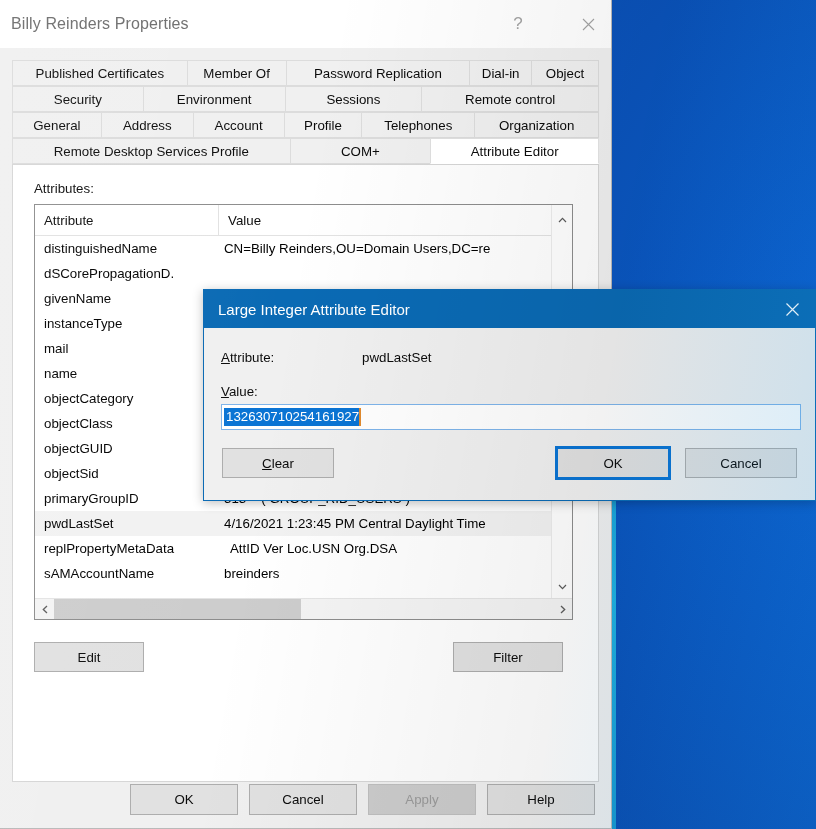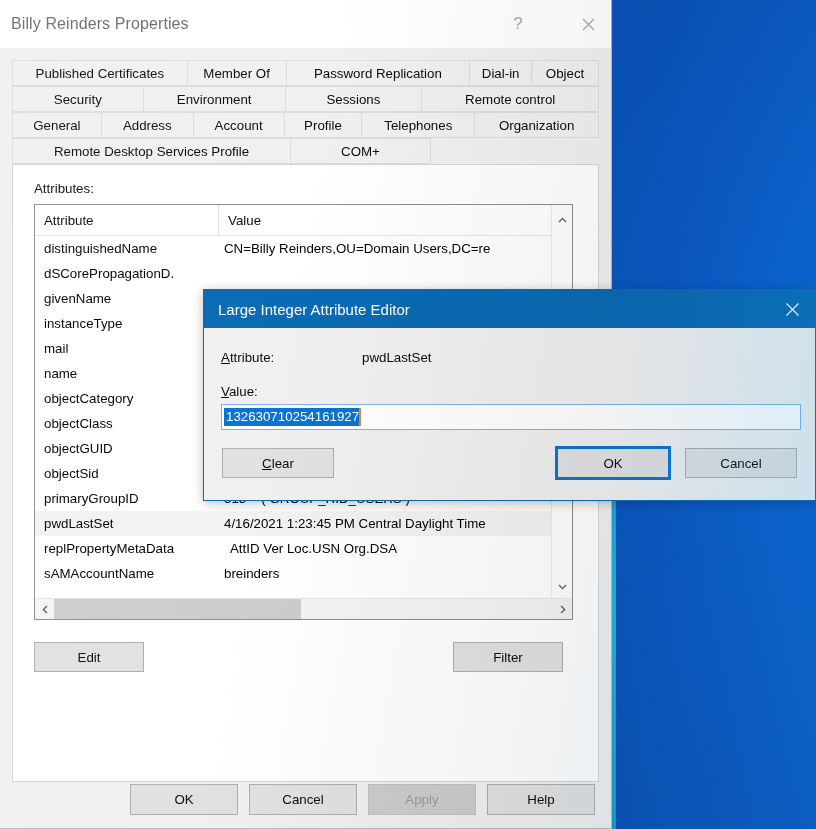--- a/index.html
+++ b/index.html
@@ -280,20 +280,21 @@
         <div class="tab">General</div>
         <div class="tab">Address</div>
         <div class="tab">Account</div>
         <div class="tab">Profile</div>
         <div class="tab">Telephones</div>
         <div class="tab">Organization</div>
       </div>
       <div class="tabrow r4">
         <div class="tab">Remote Desktop Services Profile</div>
         <div class="tab">COM+</div>
+        <div class="tab selected">Attribute Editor</div>
       </div>
     </div>
 
     <div class="tabpage">
       <div class="attr-label">Attributes:</div>
 
       <div class="listbox">
         <div class="lb-inner">
           <div class="lv-header">
             <div class="col c1">Attribute</div>

